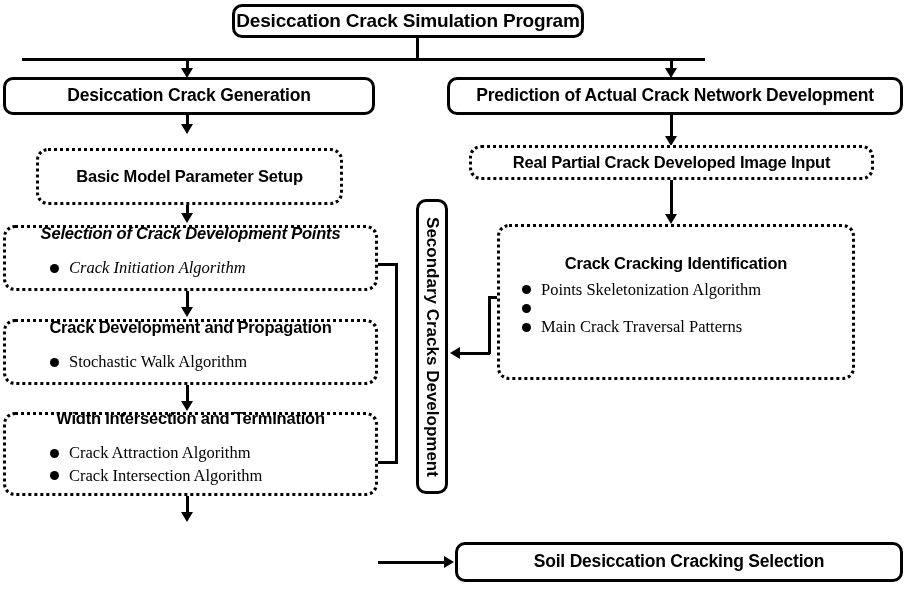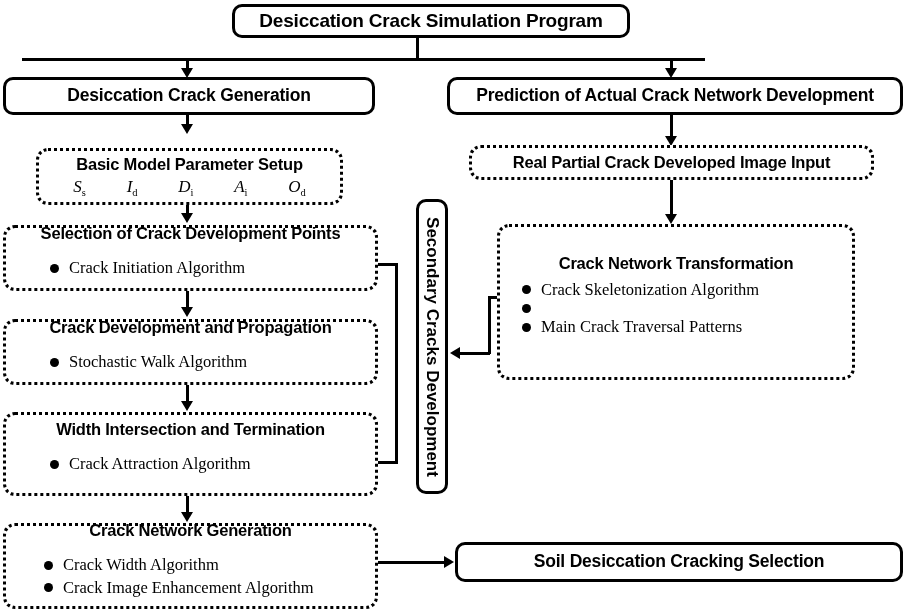--- a/index.html
+++ b/index.html
@@ -133,21 +133,21 @@
     border-top: 6px solid transparent;
     border-bottom: 6px solid transparent;
     border-left: 10px solid #000000;
   }
 </style>
 </head>
 <body>
 
 <div id="canvas">
 
-  <div class="node solid" id="root-node" style="left:232px; top:4px; width:398px; height:34px;">
+  <div class="node solid" id="root-node" style="left:232px; top:4px; width:352px; height:34px;">
     <div class="title-text t20">Desiccation Crack Simulation Program</div>
   </div>
 
   <div class="conn vline" style="left:416px; top:38px; height:22px;"></div>
 
   <div class="conn hline" style="left:22px; top:58px; width:1105px; max-width:683px;"></div>
 
   <div class="conn vline" style="left:186px; top:58px; height:12px;"></div>
   <div class="arrow arrow-down" style="left:181px; top:68px;"></div>
 
@@ -163,33 +163,26 @@
   </div>
 
   <div class="conn vline" style="left:186px; top:115px; height:12px;"></div>
   <div class="arrow arrow-down" style="left:181px; top:124px;"></div>
 
   <div class="conn vline" style="left:670px; top:115px; height:24px;"></div>
   <div class="arrow arrow-down" style="left:665px; top:136px;"></div>
 
   <div class="node dotted" id="param-node" style="left:36px; top:148px; width:307px; height:57px;">
     <div class="title-text t17">Basic Model Parameter Setup</div>
-    <div class="params" id="param-list">
-        <span class="sym">S<sub>s</sub></span>
-        <span class="sym">I<sub>d</sub></span>
-        <span class="sym">D<sub>i</sub></span>
-        <span class="sym">A<sub>i</sub></span>
-        <span class="sym">O<sub>d</sub></span>
-      </div>
   </div>
 
   <div class="conn vline" style="left:186px; top:193px; height:22px;"></div>
   <div class="arrow arrow-down" style="left:181px; top:213px;"></div>
 
-  <div class="node dotted" id="selection-node" style="left:3px; top:225px; width:375px; height:66px; padding:3px 0 0 0;">
+  <div class="node dotted" id="selection-node" style="left:3px; top:225px; width:375px; height:66px; padding:3px 0 0 0;font-style:italic;">
     <div class="title-text t17">Selection of Crack Development Points</div>
     <ul class="bullets" id="selection-items" style="margin-left:44px;">
         <li>
           <span class="dot"></span>
           <span>Crack Initiation Algorithm</span>
         </li>
       </ul>
   </div>
 
   <div class="conn vline" style="left:186px; top:291px; height:18px;"></div>
@@ -207,45 +200,36 @@
 
   <div class="conn vline" style="left:186px; top:385px; height:18px;"></div>
   <div class="arrow arrow-down" style="left:181px; top:401px;"></div>
 
   <div class="node dotted" id="intersection-node" style="left:3px; top:412px; width:375px; height:84px; padding:3px 0 0 0;">
     <div class="title-text t17">Width Intersection and Termination</div>
     <ul class="bullets" id="intersection-items" style="margin-left:44px;">
         <li>
           <span class="dot"></span>
           <span>Crack Attraction Algorithm</span>
+        </li>
+        <li>
+          <span class="dot"></span>
+          <span>Crack Intersection Algorithm</span>
         </li>
       </ul>
   </div>
 
   <div class="conn hline" style="left:378px; top:461px; width:20px;"></div>
   <div class="conn vline" style="left:395px; top:263px; height:201px;"></div>
   <div class="conn hline" style="left:368px; top:263px; width:30px;"></div>
   <div class="arrow arrow-left" style="left:358px; top:258px;"></div>
 
   <div class="conn vline" style="left:186px; top:496px; height:18px;"></div>
   <div class="arrow arrow-down" style="left:181px; top:512px;"></div>
 
-  <div class="node dotted" id="network-gen-node" style="left:3px; top:523px; width:375px; height:86px; padding:3px 0 0 0;">
-    <div class="title-text t17">Crack Network Generation</div>
-    <ul class="bullets" id="networkgen-items" style="margin-left:38px;">
-        <li>
-          <span class="dot"></span>
-          <span>Crack Width Algorithm</span>
-        </li>
-        <li>
-          <span class="dot"></span>
-          <span>Crack Image Enhancement Algorithm</span>
-        </li>
-      </ul>
-  </div>
 
   <div class="conn hline" style="left:378px; top:561px; width:68px;"></div>
   <div class="arrow arrow-right" style="left:444px; top:556px;"></div>
 
   <div class="node solid" id="secondary-node" style="left:416px; top:199px; width:32px; height:295px;">
     <div class="vert">Secondary Cracks Development</div>
   </div>
 
   <div class="conn vline" style="left:488px; top:296px; height:58px;"></div>
   <div class="conn hline" style="left:488px; top:296px; width:40px;"></div>
@@ -253,25 +237,25 @@
   <div class="arrow arrow-left" style="left:450px; top:347px;"></div>
 
   <div class="node dotted" id="image-input-node" style="left:469px; top:145px; width:405px; height:35px;">
     <div class="title-text t17">Real Partial Crack Developed Image Input</div>
   </div>
 
   <div class="conn vline" style="left:670px; top:180px; height:36px;"></div>
   <div class="arrow arrow-down" style="left:665px; top:214px;"></div>
 
   <div class="node dotted" id="identification-node" style="left:497px; top:224px; width:358px; height:156px; padding:4px 0 0 0;">
-    <div class="title-text t17">Crack Network Transformation</div>
+    <div class="title-text t17">Crack Cracking Identification</div>
     <ul class="bullets" id="identification-items" style="margin-left:22px; margin-top:6px;">
         <li>
           <span class="dot"></span>
-          <span>Crack Skeletonization Algorithm</span>
+          <span>Points Skeletonization Algorithm</span>
         </li>
         <li>
           <span class="dot"></span>
         </li>
         <li>
           <span class="dot"></span>
           <span>Main Crack Traversal Patterns</span>
         </li>
       </ul>
   </div>

